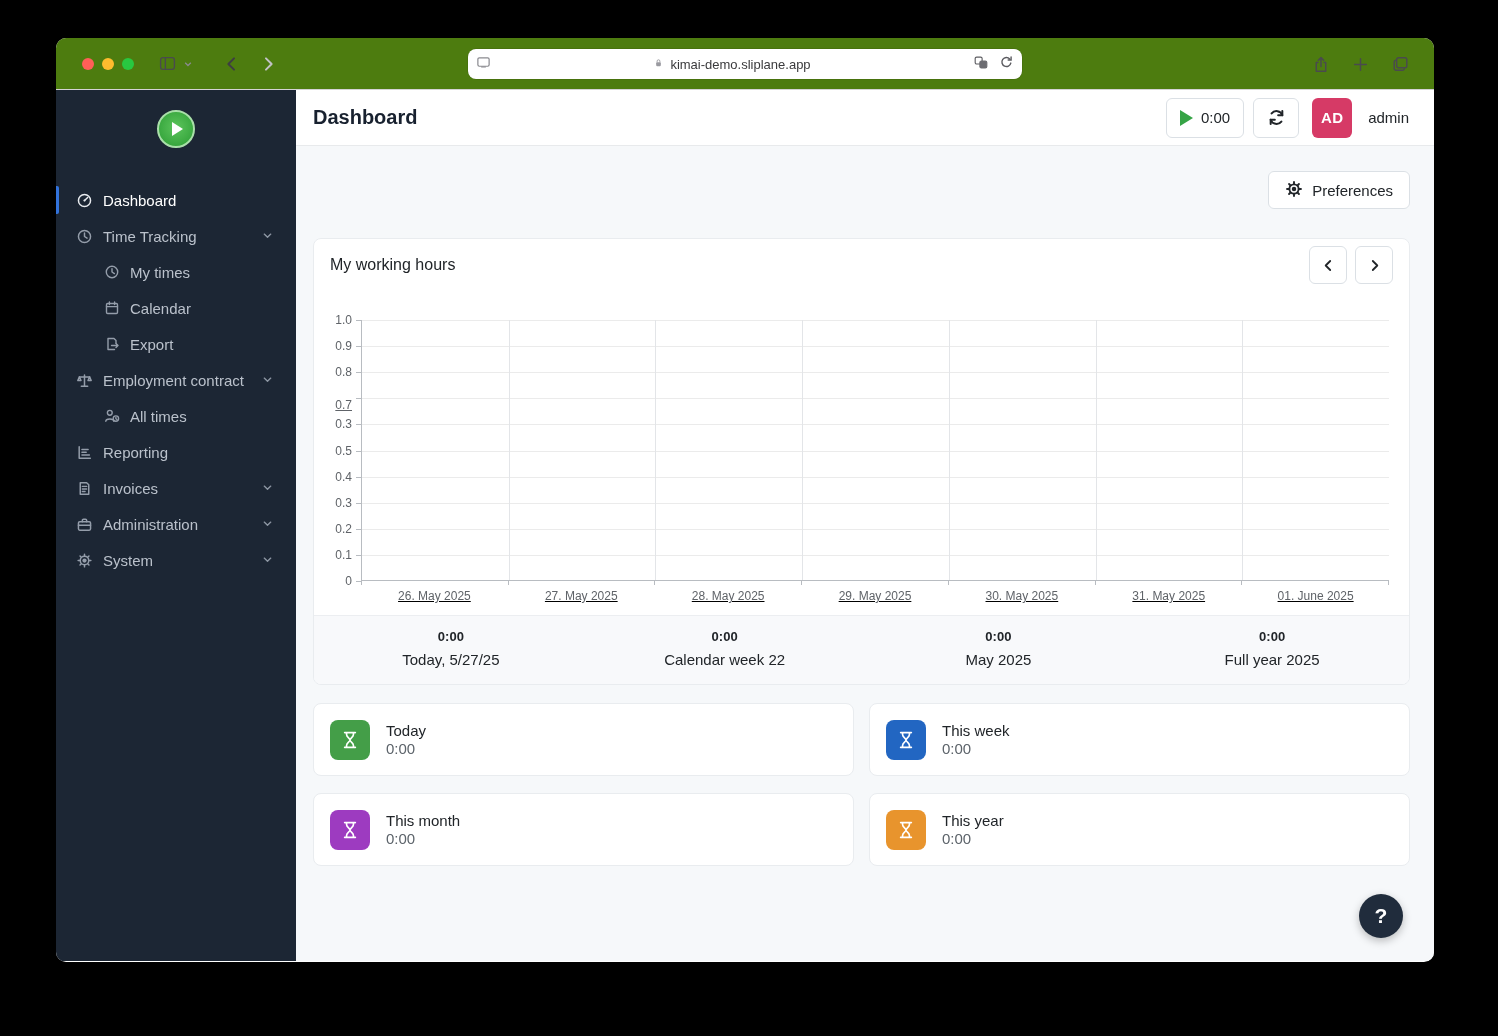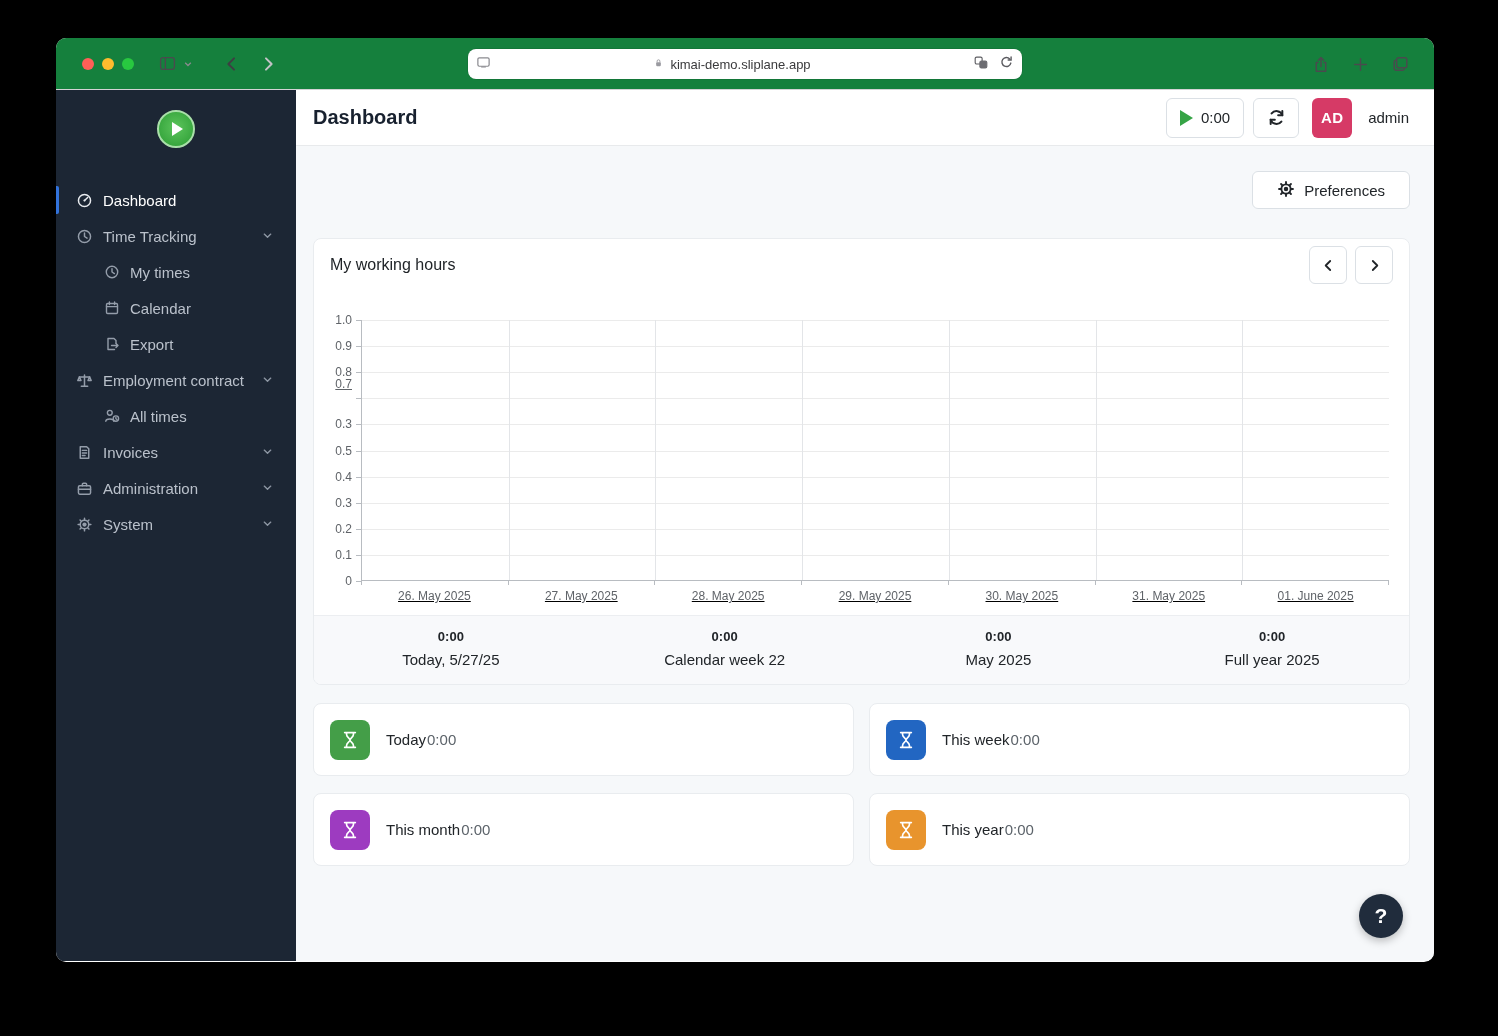--- a/index.html
+++ b/index.html
@@ -2,21 +2,21 @@
 <html style="--accent: #3273dc;"><head>
 <meta charset="utf-8">
 <style>
   * { margin:0; padding:0; box-sizing:border-box; }
   html,body { width:1498px; height:1036px; background:#000; font-family:"Liberation Sans", sans-serif; overflow:hidden; }
 
   .window { position:absolute; left:56px; top:38px; width:1378px; height:924px; background:#fff;
             border-radius:10px; overflow:hidden; box-shadow:0 25px 70px rgba(0,0,0,.65); }
 
   
-  .chrome { position:relative; height:52px; background:#15803d; border-bottom:1px solid #d4d3d5;
+  .chrome { position:relative; height:52px; background:#4d7c0f; border-bottom:1px solid #d4d3d5;
             display:flex; align-items:center; }
   .traffic { display:flex; gap:8px; margin-left:26px; }
   .tl { width:12px; height:12px; border-radius:50%; display:inline-block; }
   .tl.red{ background:#ff5f57; } .tl.yellow{ background:#febc2e; } .tl.green{ background:#28c840; }
   .chrome-btn { background:none; border:none; color:#4a4a4e; display:flex; align-items:center; justify-content:center; cursor:default; }
   .chrome-btn svg { display:block; }
   .nav-back { margin-left:30px; color:#3e3e42; }
   .nav-fwd { margin-left:18px; color:#c2c2c6; }
   .toggle-btn { margin-left:24px; color:#4a4a4e; }
   .tiny-chev { margin-left:6px; color:#8a8a8f; }
@@ -55,21 +55,21 @@
   .btn { background:#fff; border:1px solid #dbe0e5; border-radius:6px; display:flex; align-items:center; justify-content:center; cursor:default; }
   .timer-btn { height:40px; padding:0 13px; gap:8px; font-size:15px; color:#212529; }
   .timer-btn .play-ico { width:0; height:0; border-left:13px solid #36a446; border-top:8px solid transparent; border-bottom:8px solid transparent; }
   .refresh-btn { width:46px; height:40px; color:#212529; }
   .avatar { width:40px; height:40px; border-radius:6px; background:#d63a66; color:#fff; font-weight:700; font-size:15px;
             display:flex; align-items:center; justify-content:center; letter-spacing:.3px; margin-left:4px; }
   .username { font-size:15px; color:#212529; margin-left:7px; }
 
   .page { flex:1; padding:25px 24px 0 17px; overflow:hidden; }
   .pref-row { display:flex; justify-content:flex-end; margin-bottom:29px; }
-  .pref-btn { height:38px; padding:0 24px; gap:9px; font-size:15px; color:#212529; }
+  .pref-btn { height:38px; padding:0 16px; gap:9px; font-size:15px; color:#212529; }
   .pref-btn .icon { color:#212529; }
 
   .card { background:#fff; border:1px solid #e9ecef; border-radius:8px; }
   .chart-card { overflow:hidden; }
   .card-head { height:52px; display:flex; align-items:center; padding:0 16px; }
   .card-title { font-size:16px; color:#212529; }
   .head-nav { margin-left:auto; display:flex; gap:8px; }
   .nav-sq { width:38px; height:38px; color:#212529; }
 
   .chart-wrap { padding:29px 20px 12px 0; }
@@ -85,21 +85,21 @@
   .xlab { flex:1; text-align:center; font-size:12px; color:#5f6368; }
 
   .card-foot { background:#f8f9fb; border-top:1px solid #eceef1; display:flex; padding:13px 0 16px; }
   .foot-col { flex:1; display:flex; flex-direction:column; align-items:center; gap:7px; }
   .foot-val { font-size:13px; font-weight:700; color:#212529; }
   .foot-lab { font-size:15px; color:#212529; }
 
   .stats { margin-top:18px; display:grid; grid-template-columns:1fr 1fr; gap:17px 15px; }
   .stat-card { height:73px; display:flex; align-items:center; padding:0 16px; gap:16px; }
   .stat-ico { width:40px; height:40px; border-radius:8px; display:flex; align-items:center; justify-content:center; color:#fff; flex-shrink:0; }
-  .stat-txt { display:flex; flex-direction:row; gap:1px; }
+  .stat-txt { display:flex; flex-direction:column; gap:1px; }
   .stat-title { font-size:15px; color:#212529; }
   .stat-val { font-size:15px; color:#5c636a; }
 
   .help-fab { position:absolute; right:31px; bottom:23px; width:44px; height:44px; border-radius:50%;
               background:#202c3c; color:#fff; border:none; font-size:21px; font-weight:700;
               display:flex; align-items:center; justify-content:center; box-shadow:0 3px 8px rgba(0,0,0,.25); cursor:default; }
 </style>
 </head>
 <body>
 
@@ -262,20 +262,29 @@
                 <path d="M1.8 13.3 C1.8 10.2 9.8 10.2 9.8 13.3"></path>
                 <circle cx="11.9" cy="10.6" r="2.7"></circle>
                 <path d="M11.9 9.5 V10.7 L12.9 11.3"></path>
               </svg>
             </span>
             <span>All times</span>
           </div>
           <div class="side-item">
             <span class="icon ">
               <svg width="17" height="17" viewBox="0 0 16 16" fill="none" stroke="currentColor" stroke-width="1.4" stroke-linecap="round" stroke-linejoin="round">
+                <path d="M3 2.5 V13.5 H13.5"></path>
+                <path d="M5.6 5.2 H11.4 M5.6 7.8 H9.6 M5.6 10.4 H12.6"></path>
+              </svg>
+            </span>
+            <span>Reporting</span>
+          </div>
+          <div class="side-item">
+            <span class="icon ">
+              <svg width="17" height="17" viewBox="0 0 16 16" fill="none" stroke="currentColor" stroke-width="1.4" stroke-linecap="round" stroke-linejoin="round">
                 <path d="M4 13.5 V2.5 H10 L12 4.5 V13.5 Z"></path>
                 <path d="M6 6 H10 M6 8.4 H10 M6 10.8 H8.5"></path>
               </svg>
             </span>
             <span>Invoices</span>
             <span class="side-chevron"><svg width="13" height="13" viewBox="0 0 16 16" fill="none" stroke="currentColor" stroke-width="1.7" stroke-linecap="round" stroke-linejoin="round">
                 <path d="M4 6.3 L8 10.2 L12 6.3"></path>
               </svg></span>
           </div>
           <div class="side-item">
@@ -355,21 +364,21 @@
                   </svg>
               </button>
             </div>
           </div>
           <div class="chart-wrap">
             <div class="plot-row">
               <div class="ylabels">
                   <span class="ylab" style="top: 0px;">1.0</span>
                   <span class="ylab" style="top: 26px;">0.9</span>
                   <span class="ylab" style="top: 52px;">0.8</span>
-                  <span class="ylab" style="top: 64px; text-decoration: underline;">0.7</span>
+                  <span class="ylab" style="top: 85px; text-decoration: underline;">0.7</span>
                   <span class="ylab" style="top: 104px;">0.3</span>
                   <span class="ylab" style="top: 131px;">0.5</span>
                   <span class="ylab" style="top: 157px;">0.4</span>
                   <span class="ylab" style="top: 183px;">0.3</span>
                   <span class="ylab" style="top: 209px;">0.2</span>
                   <span class="ylab" style="top: 235px;">0.1</span>
                   <span class="ylab" style="top: 261px;">0</span>
                 </div>
               <div class="plot">
                   <span class="ytick" style="top: 0px;"></span>

